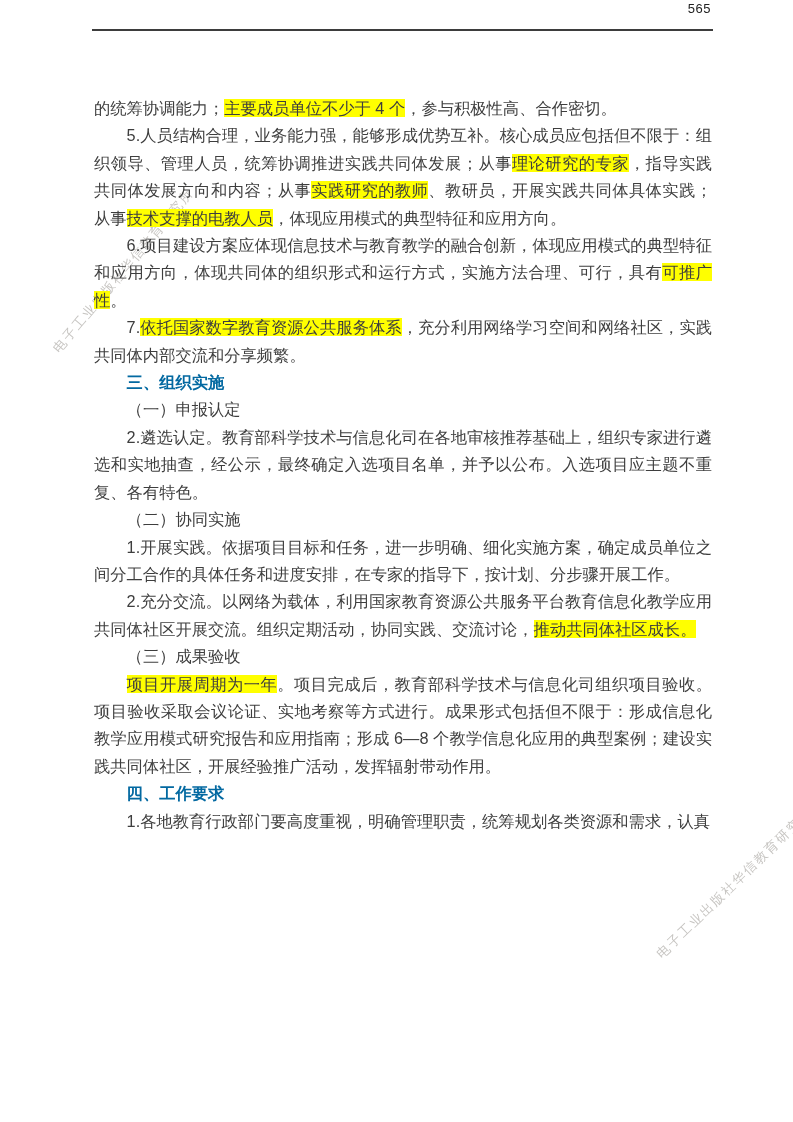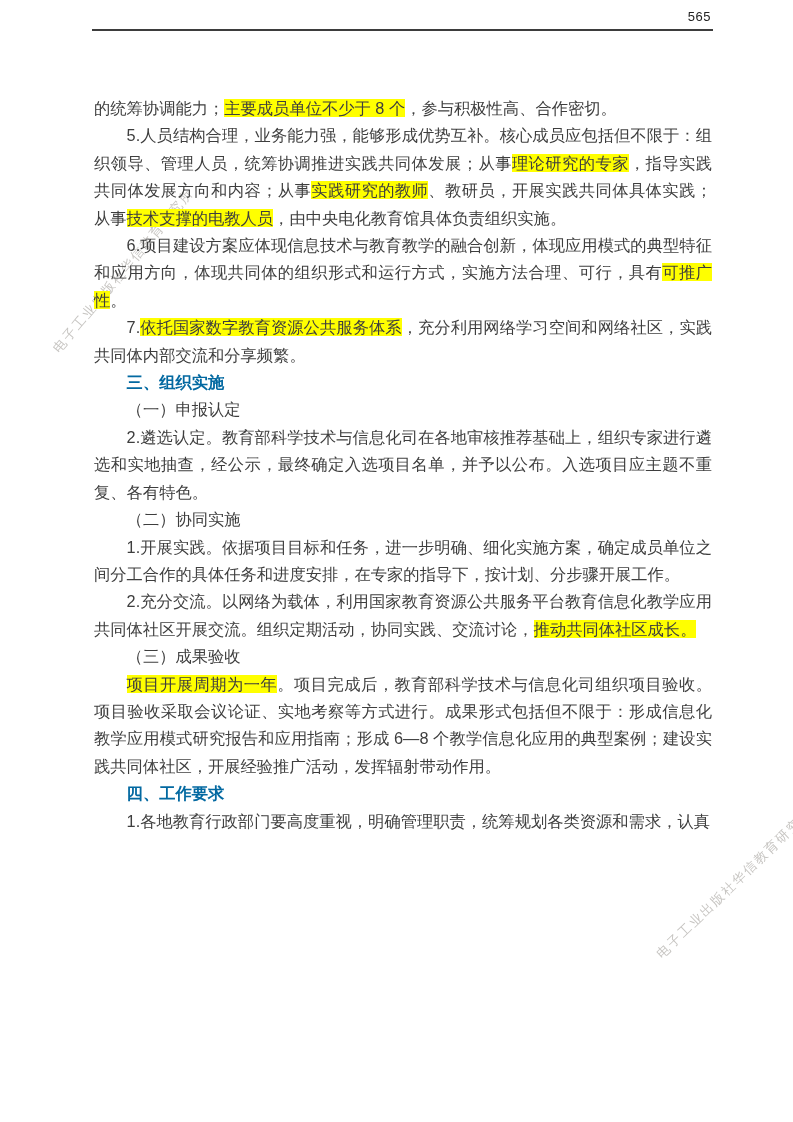--- a/index.html
+++ b/index.html
@@ -10,21 +10,21 @@
     position: relative;
     overflow: hidden;
   }
   .page {
     position: absolute; inset: 0;
     background: #ffffff;
     overflow: hidden;
   }
   
   .page-number {
-    position: absolute; top: 9px; right: 82px;
+    position: absolute; top: 1px; right: 82px;
     font-size: 13px; color: #222222;
     letter-spacing: 0.5px;
   }
   .header-rule {
     position: absolute; left: 92px; top: 29px;
     width: 621px; height: 2px;
     background: #3d3d3d;
   }
   
   .watermark {
@@ -60,22 +60,22 @@
 
 <div class="page">
 
   <span class="watermark wm-left">电子工业出版社华信教育研究所</span>
   <span class="watermark wm-right">电子工业出版社华信教育研究所</span>
 
   <div class="page-number">565</div>
   <div class="header-rule"></div>
 
   <div class="content">
-      <p class=""><span>的统筹协调能力；</span><span class="hl">主要成员单位不少于 8 个</span><span>，参与积极性高、合作密切。</span></p>
-      <p class="indent"><span>5.人员结构合理，业务能力强，能够形成优势互补。核心成员应包括但不限于：组织领导、管理人员，统筹协调推进实践共同体发展；从事</span><span class="hl">理论研究的专家</span><span>，指导实践共同体发展方向和内容；从事</span><span class="hl">实践研究的教师</span><span>、教研员，开展实践共同体具体实践；从事</span><span class="hl">技术支撑的电教人员</span><span>，由中央电化教育馆具体负责组织实施。</span></p>
+      <p class=""><span>的统筹协调能力；</span><span class="hl">主要成员单位不少于 4 个</span><span>，参与积极性高、合作密切。</span></p>
+      <p class="indent"><span>5.人员结构合理，业务能力强，能够形成优势互补。核心成员应包括但不限于：组织领导、管理人员，统筹协调推进实践共同体发展；从事</span><span class="hl">理论研究的专家</span><span>，指导实践共同体发展方向和内容；从事</span><span class="hl">实践研究的教师</span><span>、教研员，开展实践共同体具体实践；从事</span><span class="hl">技术支撑的电教人员</span><span>，体现应用模式的典型特征和应用方向。</span></p>
       <p class="indent"><span>6.项目建设方案应体现信息技术与教育教学的融合创新，体现应用模式的典型特征和应用方向，体现共同体的组织形式和运行方式，实施方法合理、可行，具有</span><span class="hl">可推广性</span><span>。</span></p>
       <p class="indent"><span>7.</span><span class="hl">依托国家数字教育资源公共服务体系</span><span>，充分利用网络学习空间和网络社区，实践共同体内部交流和分享频繁。</span></p>
       <p class="indent heading"><span>三、组织实施</span></p>
       <p class="indent"><span>（一）申报认定</span></p>
       <p class="indent"><span>2.遴选认定。教育部科学技术与信息化司在各地审核推荐基础上，组织专家进行遴选和实地抽查，经公示，最终确定入选项目名单，并予以公布。入选项目应主题不重复、各有特色。</span></p>
       <p class="indent"><span>（二）协同实施</span></p>
       <p class="indent"><span>1.开展实践。依据项目目标和任务，进一步明确、细化实施方案，确定成员单位之间分工合作的具体任务和进度安排，在专家的指导下，按计划、分步骤开展工作。</span></p>
       <p class="indent"><span>2.充分交流。以网络为载体，利用国家教育资源公共服务平台教育信息化教学应用共同体社区开展交流。组织定期活动，协同实践、交流讨论，</span><span class="hl">推动共同体社区成长。</span></p>
       <p class="indent"><span>（三）成果验收</span></p>
       <p class="indent"><span class="hl">项目开展周期为一年</span><span>。项目完成后，教育部科学技术与信息化司组织项目验收。项目验收采取会议论证、实地考察等方式进行。成果形式包括但不限于：形成信息化教学应用模式研究报告和应用指南；形成 6—8 个教学信息化应用的典型案例；建设实践共同体社区，开展经验推广活动，发挥辐射带动作用。</span></p>

